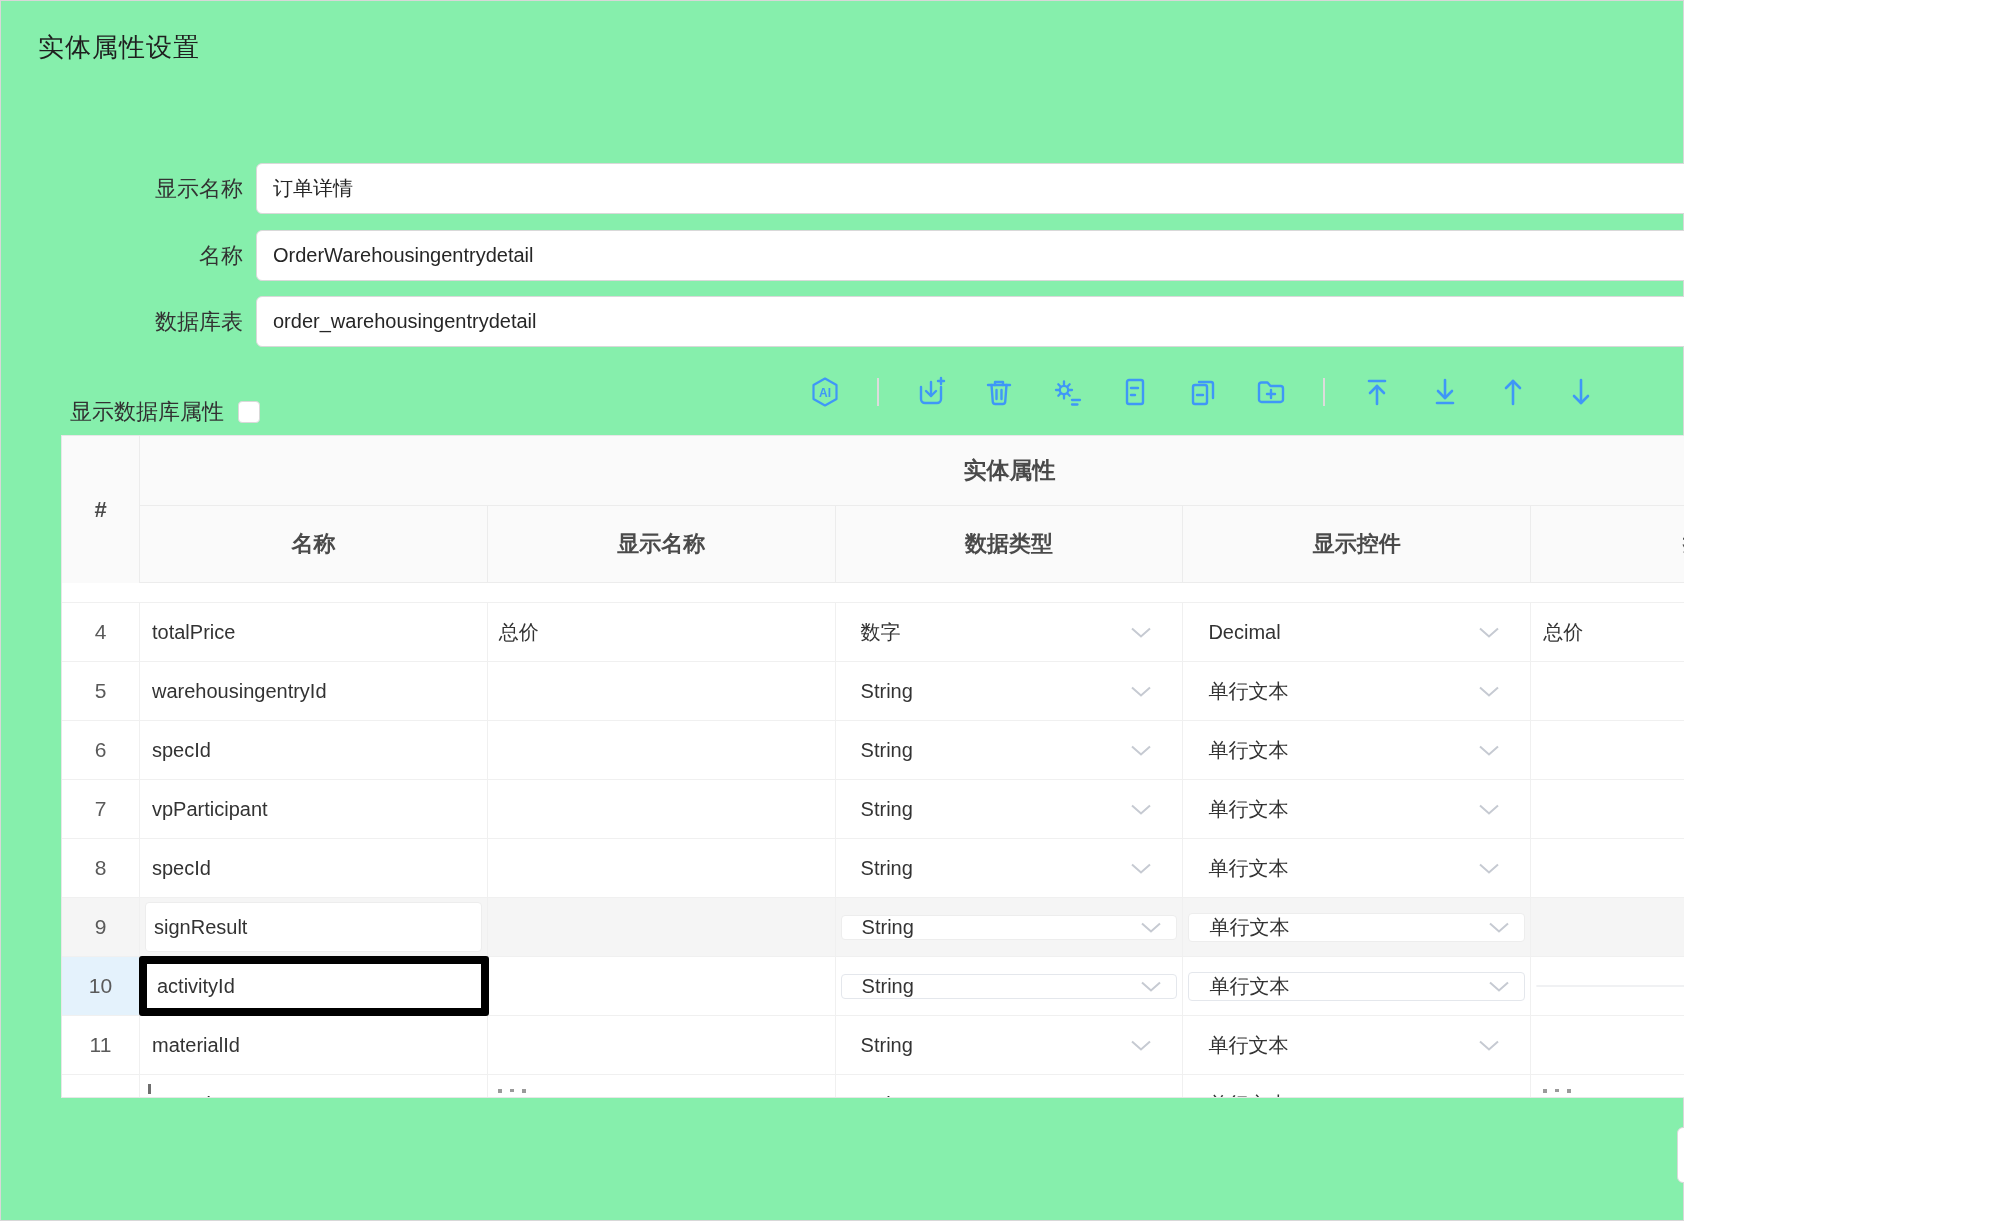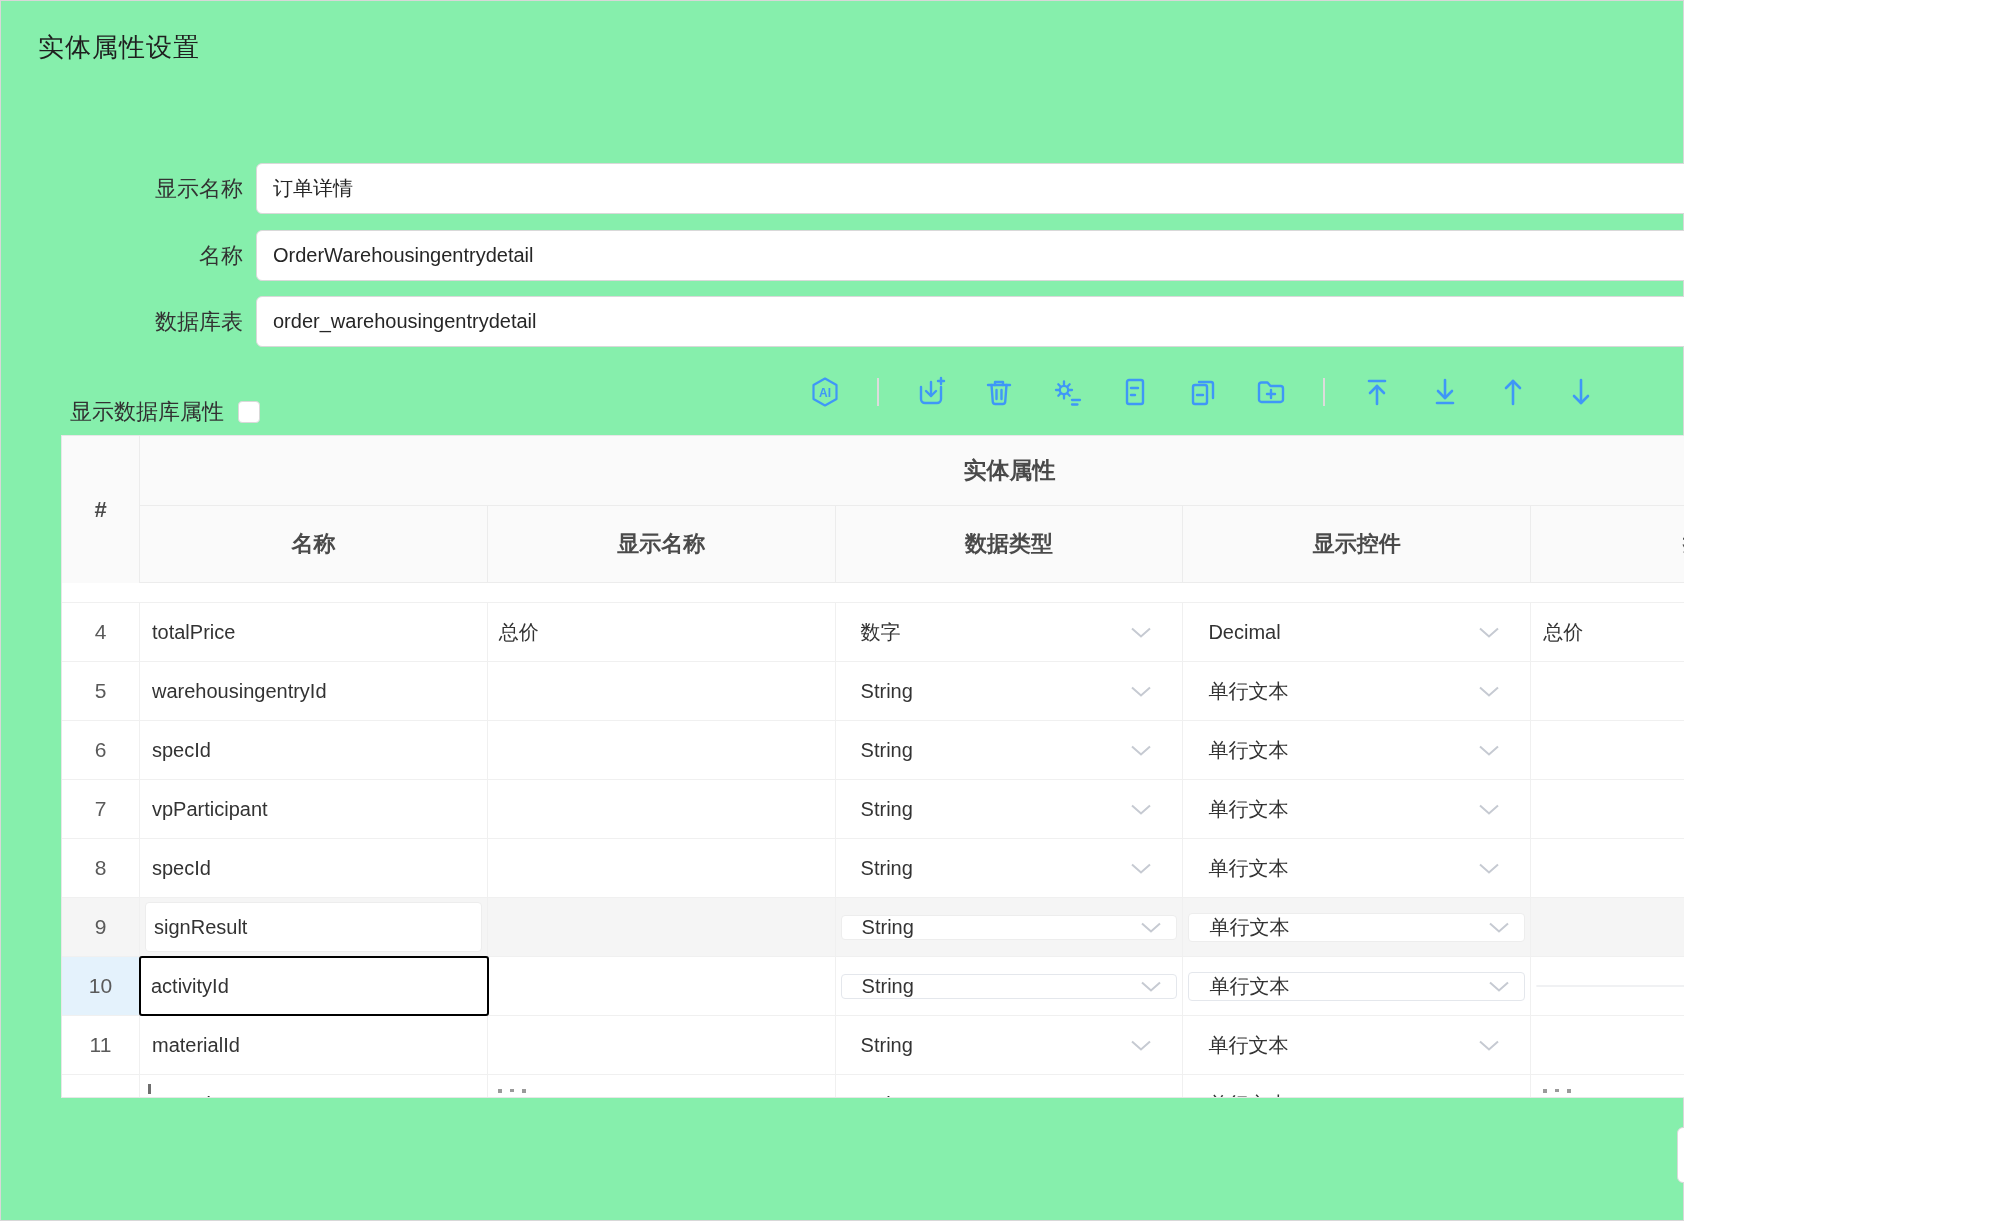--- a/index.html
+++ b/index.html
@@ -60,21 +60,21 @@
   
   .trow.row-hover { background:#f5f5f5; }
   .trow.row-hover .namebox { margin:4px 5px; width:auto; height:auto; align-self:stretch; flex:1; background:#fff; border:1px solid #ededed; border-radius:4px; padding-left:8px; }
   .trow.row-hover .selbox { margin:4px 5px; width:auto; height:auto; flex:1; background:#fff; border:1px solid #ededed; border-radius:4px; padding-left:20px; }
   .trow.row-hover .selbox .chevron { right:14px; }
   .trow.row-hover .td { display:flex; }
 
   
   .trow.row-editing .td.idx { background:#e4f2fc; }
   .trow.row-editing .td.namecell { overflow:visible; }
-  .trow.row-editing .namebox { position:absolute; top:-1px; left:-1px; right:-2px; bottom:-1px; width:auto; height:auto; background:#fff; border:2px solid #000000; border-radius:3px; padding-left:10px; z-index:2; }
+  .trow.row-editing .namebox { position:absolute; top:-1px; left:-1px; right:-2px; bottom:-1px; width:auto; height:auto; background:#fff; border:8px solid #000000; border-radius:3px; padding-left:10px; z-index:2; }
   .trow.row-editing .selbox { margin:4px 5px; width:auto; height:auto; flex:1; background:#fff; border:1px solid #e4e7ec; border-radius:4px; padding-left:20px; }
   .trow.row-editing .selbox .chevron { right:14px; }
   .trow.row-editing .descbox { margin:4px 5px; width:auto; height:auto; flex:1; border:1px solid #f0f1f3; border-radius:4px; background:#fff; }
 
   
   .scroll-outer { position:absolute; left:1930px; top:152px; width:28px; height:953px; background:#f0f0f0; }
   .scroll-outer .sb-up { position:absolute; left:0; top:0; width:28px; height:40px; background:#f0f0f0; display:flex; align-items:center; justify-content:center; cursor:pointer; }
   .scroll-outer .sb-thumb { position:absolute; left:0; top:40px; width:28px; height:791px; background:#c2c2c2; cursor:pointer; }
   .scroll-outer .sb-down { position:absolute; left:0; bottom:8px; width:28px; height:28px; display:flex; align-items:center; justify-content:center; cursor:pointer; }
   .tri-up { width:0; height:0; border-left:8px solid transparent; border-right:8px solid transparent; border-bottom:9px solid #8a8a8a; }

